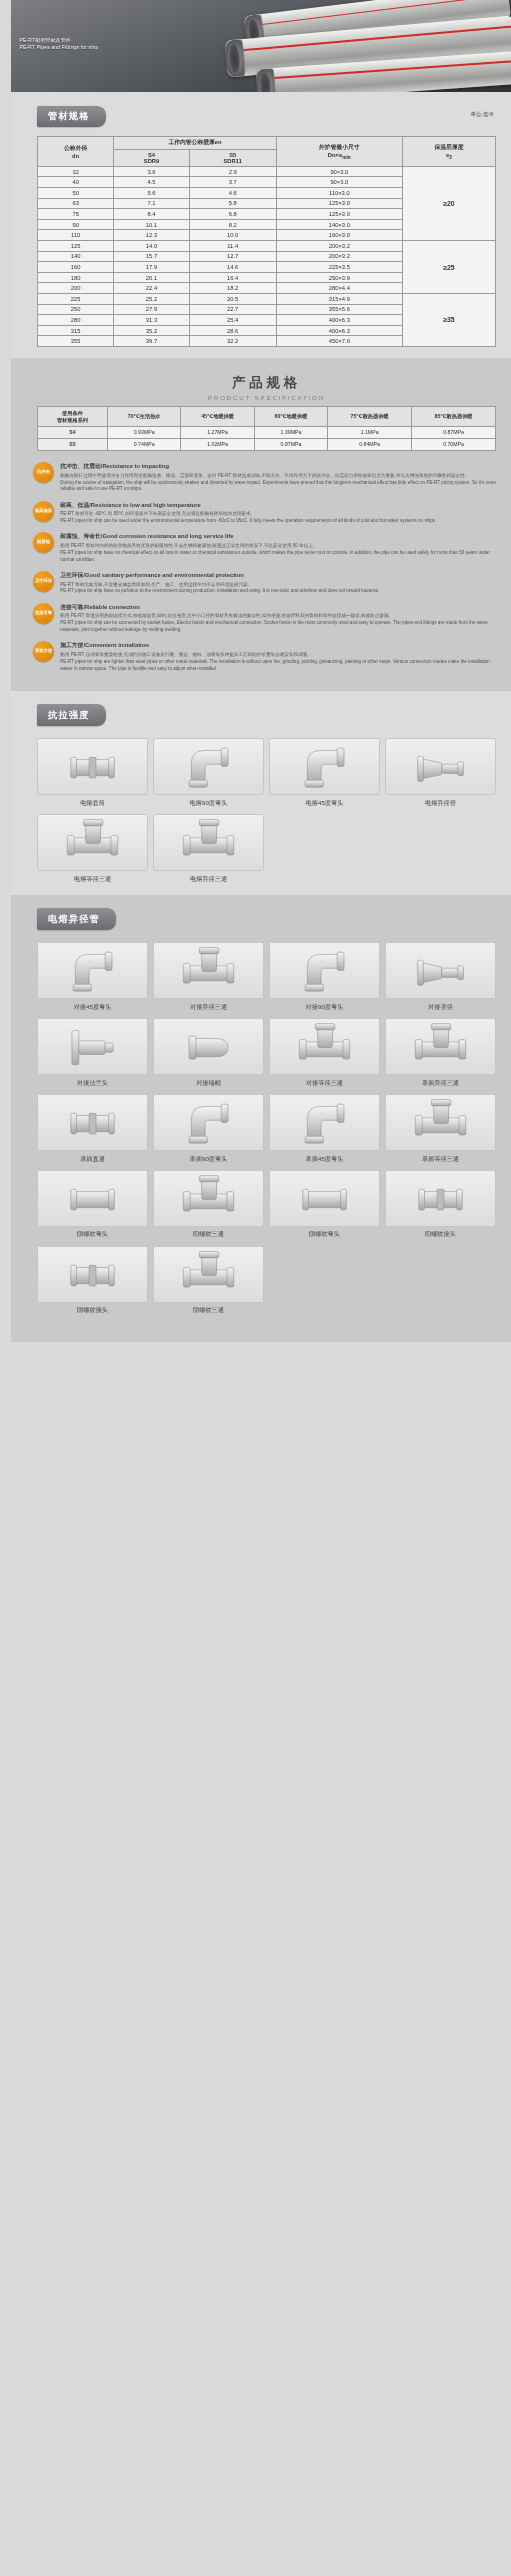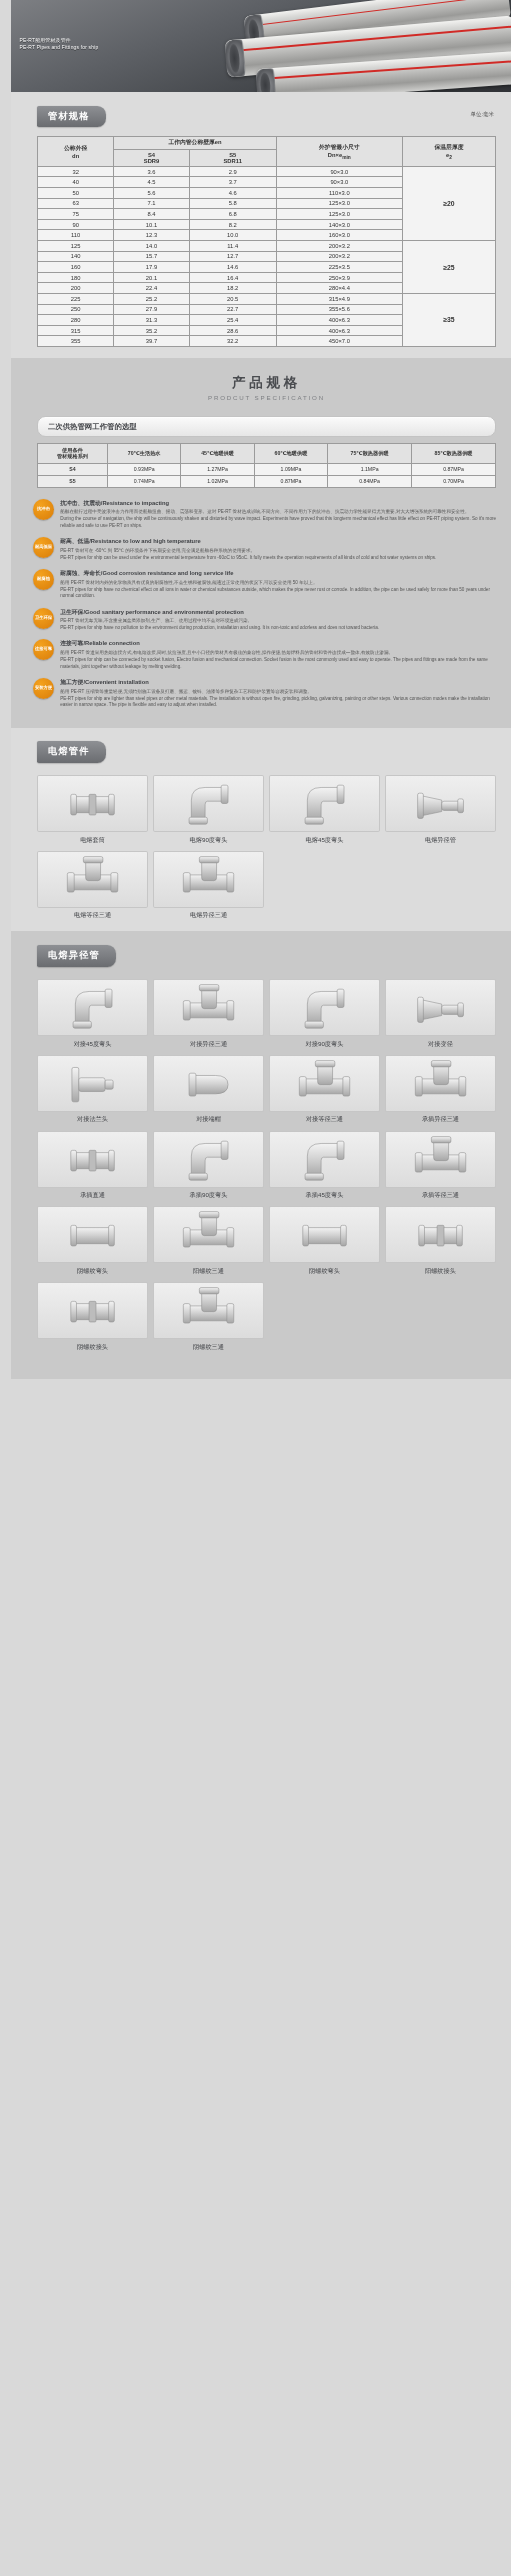--- a/index.html
+++ b/index.html
@@ -317,21 +317,20 @@
       </table>
     </div>
   </div>
 
   <div class="section band-dark">
     <div class="prod-title">
       <div class="cn">产品规格</div>
       <div class="en">PRODCUT SPECIFICATION</div>
     </div>
 
-    <div class="sub-head">二次供热管网工作管的选型</div>
 
     <table class="usage">
       <thead>
         <tr>
           <th>
             <span>使用条件</span><br>
             <span>管材规格系列</span>
           </th>
           <th>70℃生活热水</th>
           <th>45℃地暖供暖</th>
@@ -406,21 +405,21 @@
           <div class="body">
             <div class="ftitle">施工方便/Convenient installation</div>
             <div class="ftext">船用 PE-RT 压缩管等重量轻便,无须特别施工设备及打磨、搬运、镀锌、油漆等多种复杂工艺和防护装置等容易安装和调整。</div>
             <div class="ftext en">PE-RT pipes for ship are lighter than steel pipes or other metal materials. The installation is without open fire, grinding, pickling, galvanizing, painting or other steps. Various connection modes make the installation easier in narrow space. The pipe is flexible and easy to adjust when installed.</div>
           </div>
         </div>
       </div>
   </div>
 
   <div class="section band-light">
-    <div class="sec-head">电熔管件</div>
+    <div class="sec-head">抗拉强度</div>
     <div class="grid" id="ef-grid">
         <div class="cell">
           <div class="thumb">
             <svg class="fit-svg" viewBox="0 0 100 96" preserveAspectRatio="xMidYMid meet">
     <defs>
       <linearGradient id="g_coupler-icon" x1="0" y1="0" x2="0" y2="1">
         <stop offset="0%" stop-color="#f3f3f3"></stop>
         <stop offset="45%" stop-color="#d3d3d3"></stop>
         <stop offset="100%" stop-color="#a7a7a7"></stop>
       </linearGradient>

